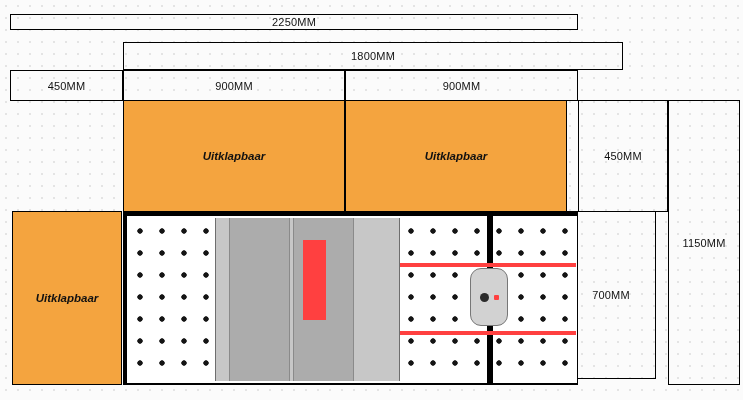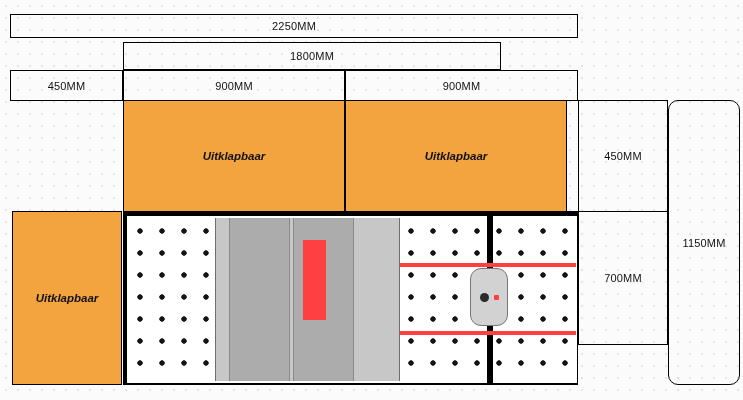--- a/index.html
+++ b/index.html
@@ -36,43 +36,43 @@
     background:#D2D2D2;border:1px solid #777;border-radius:11px;
   }
   .knob{background:#2b2b2b;border-radius:50%;}
   .red-dot{background:var(--accent-red,#FF4040);border-radius:1px;}
 </style>
 </head>
 <body>
 
 <div class="canvas">
 
-  <div class="abs dim-cell" style="left:10px;top:14px;width:568px;height:24px;">
+  <div class="abs dim-cell" style="left:10px;top:14px;width:568px;height:16px;">
     <span>2250MM</span>
   </div>
-  <div class="abs dim-cell" style="left:123px;top:42px;width:378px;height:28px;">
+  <div class="abs dim-cell" style="left:123px;top:42px;width:500px;height:28px;">
     <span>1800MM</span>
   </div>
   <div class="abs dim-cell" style="left:10px;top:70px;width:113px;height:31px;">
     <span>450MM</span>
   </div>
   <div class="abs dim-cell" style="left:123px;top:70px;width:222px;height:31px;">
     <span>900MM</span>
   </div>
   <div class="abs dim-cell" style="left:345px;top:70px;width:233px;height:31px;">
     <span>900MM</span>
   </div>
 
   <div class="abs dim-cell" style="left:578px;top:100px;width:90px;height:112px;">
     <span>450MM</span>
   </div>
-  <div class="abs dim-cell" style="left:578px;top:211px;width:90px;height:134px;">
+  <div class="abs dim-cell" style="left:566px;top:211px;width:90px;height:168px;">
     <span>700MM</span>
   </div>
-  <div class="abs dim-cell" style="left:668px;top:100px;width:72px;height:285px;border-radius:10px;">
+  <div class="abs dim-cell" style="left:668px;top:100px;width:72px;height:285px;">
     <span>1150MM</span>
   </div>
 
   <div class="abs panel-orange" style="left:123px;top:100px;width:222px;height:112px;">
     <span>Uitklapbaar</span>
   </div>
   <div class="abs panel-orange" style="left:345px;top:100px;width:222px;height:112px;">
     <span>Uitklapbaar</span>
   </div>
   <div class="abs panel-orange" style="left:12px;top:211px;width:110px;height:174px;">

